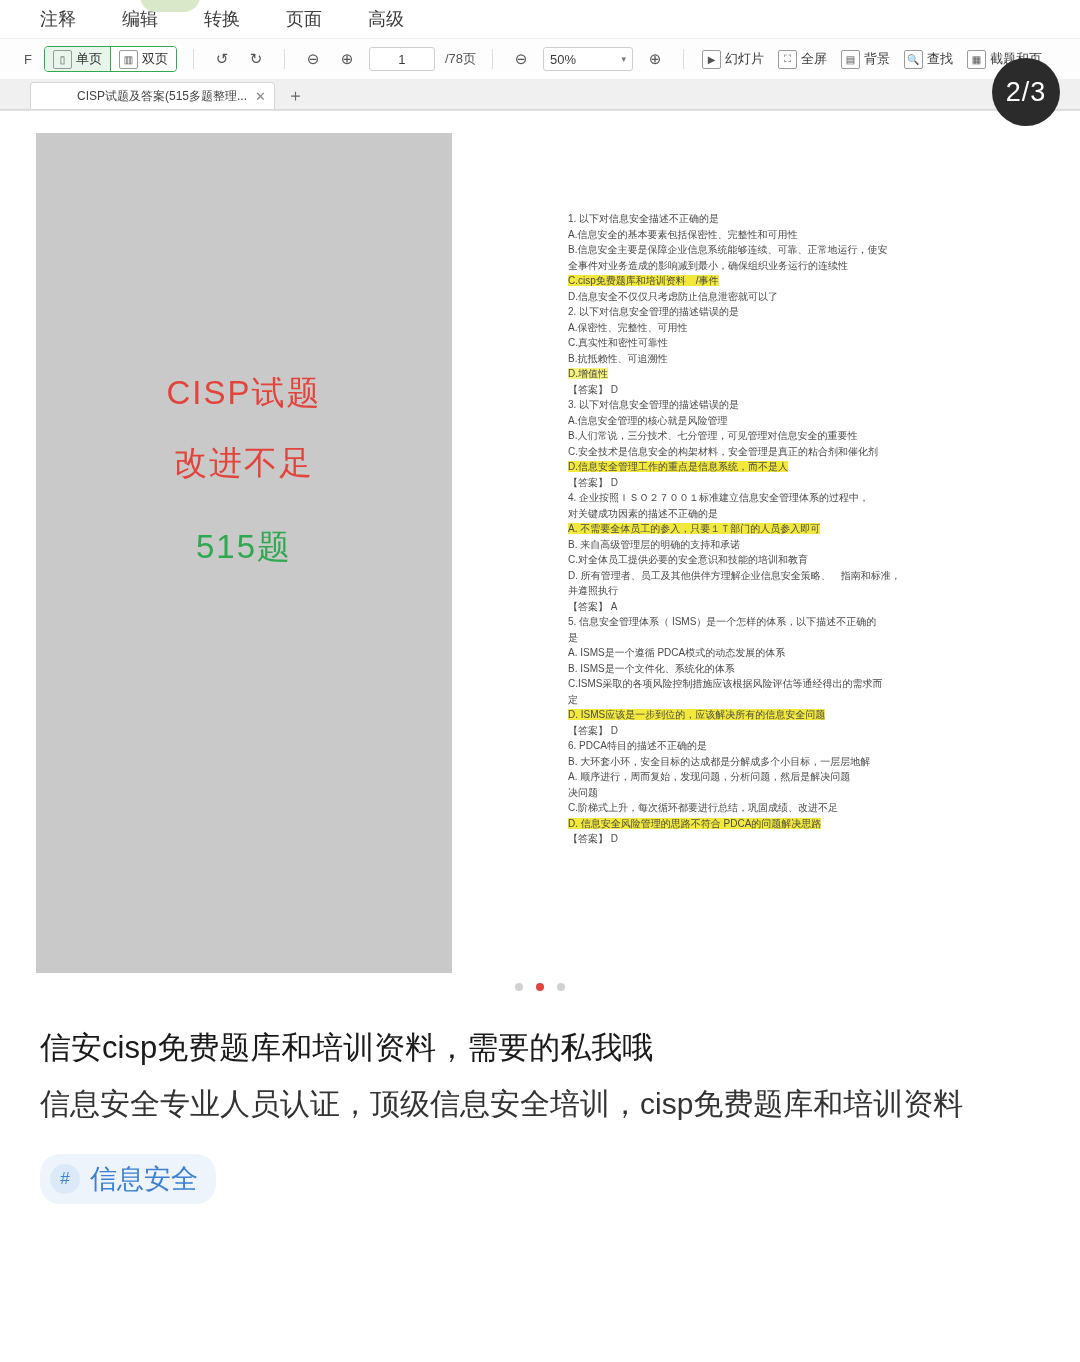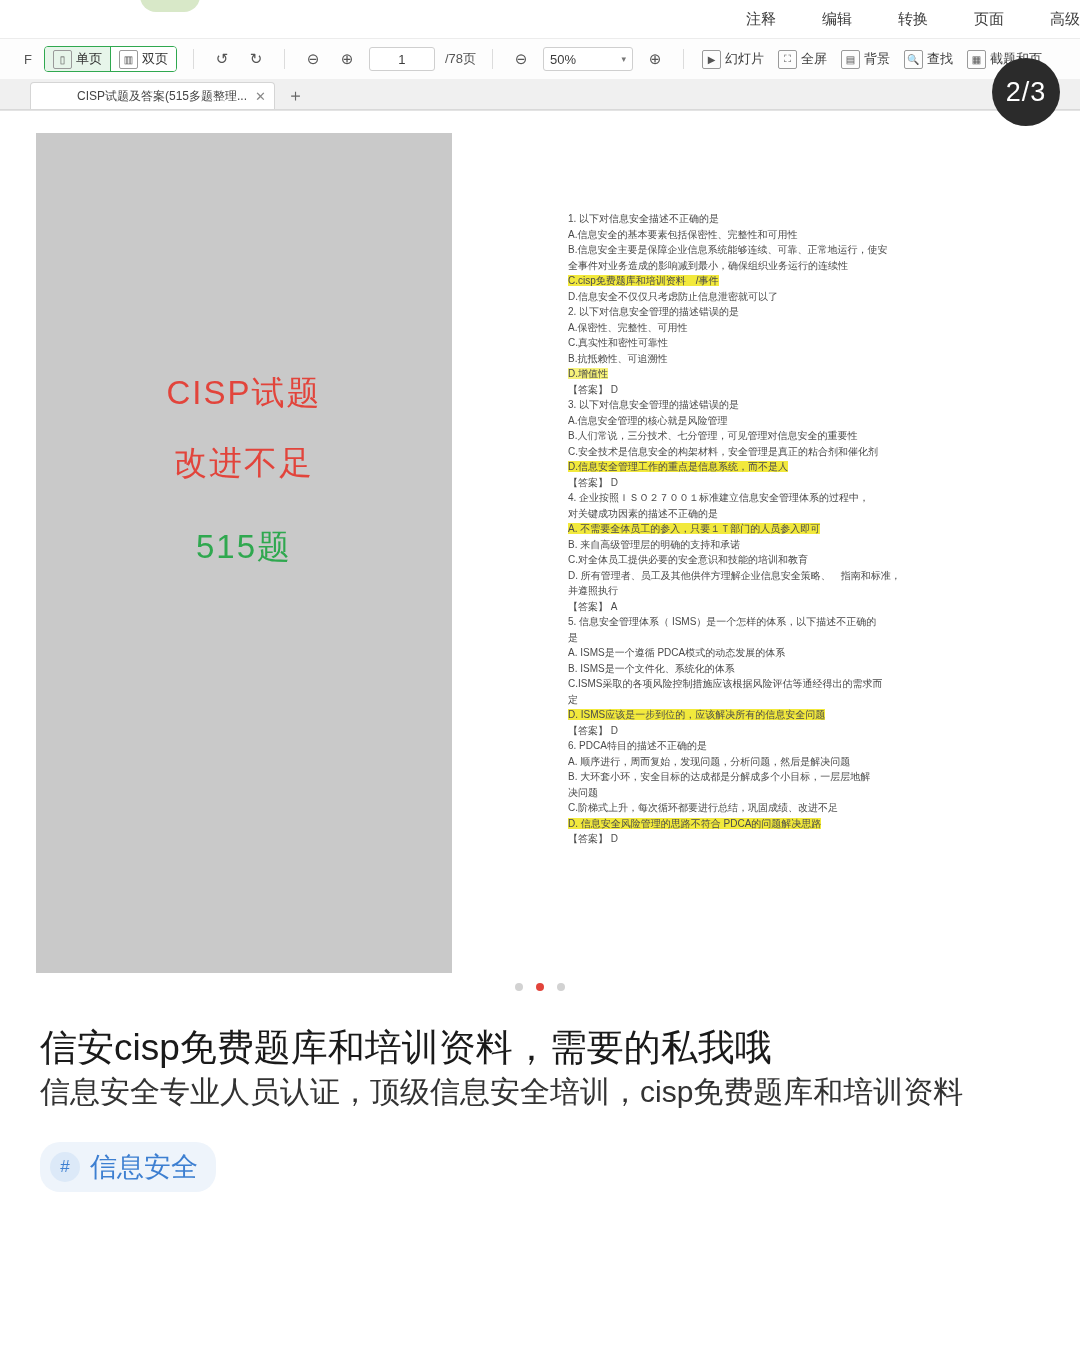--- a/index.html
+++ b/index.html
@@ -20,26 +20,25 @@
   .app-shell {
     position: relative;
     width: 1080px;
     background: #fbfbfb;
     border-bottom: 1px solid #e3e3e3;
   }
   .menubar {
     display: flex;
     align-items: center;
     height: 38px;
-    padding-left: 65px;
+    padding-left: 40px;
     gap: 46px;
-    font-size: 15px;
+    font-size: 18px;
     color: #3c3c3c;
     background: #ffffff;
-    justify-content: flex-end;
   }
   .menubar .menu-item { cursor: default; }
 
   .toolbar {
     display: flex;
     align-items: center;
     height: 40px;
     padding-left: 24px;
     gap: 10px;
     background: #fdfdfd;
@@ -236,24 +235,24 @@
     justify-content: center;
     font-size: 27px;
     letter-spacing: 1px;
   }
 
   
   .caption-area {
     padding: 18px 40px 0 40px;
   }
   .post-title {
-    font-size: 37px;
+    font-size: 31px;
     line-height: 44px;
     color: #1a1a1a;
-    margin: 0 0 0 0;
+    margin: 0 0 12px 0;
     font-weight: normal;
   }
   .post-desc {
     font-size: 30px;
     line-height: 44px;
     color: #333333;
     margin: 0;
   }
   .tag-row { padding: 28px 0 0 40px; }
   .tag-chip {
@@ -403,22 +402,22 @@
         <p>【答案】  A</p>
         <p>5.  信息安全管理体系（  ISMS）是一个怎样的体系，以下描述不正确的</p>
         <p>是</p>
         <p>A. ISMS是一个遵循  PDCA模式的动态发展的体系</p>
         <p>B.   ISMS是一个文件化、系统化的体系</p>
         <p>C.ISMS采取的各项风险控制措施应该根据风险评估等通经得出的需求而</p>
         <p>定</p>
         <p><span class="hl">D.  ISMS应该是一步到位的，应该解决所有的信息安全问题</span></p>
         <p>【答案】  D</p>
         <p>6.  PDCA特目的描述不正确的是</p>
+        <p>B.   大环套小环，安全目标的达成都是分解成多个小目标，一层层地解</p>
         <p>A.  顺序进行，周而复始，发现问题，分析问题，然后是解决问题</p>
-        <p>B.   大环套小环，安全目标的达成都是分解成多个小目标，一层层地解</p>
         <p>决问题</p>
         <p>C.阶梯式上升，每次循环都要进行总结，巩固成绩、改进不足</p>
         <p><span class="hl">D.  信息安全风险管理的思路不符合      PDCA的问题解决思路</span></p>
         <p>【答案】  D</p>
       </div>
   </div>
 
 </div>
 
 <div class="dots" id="carousel-dots">

